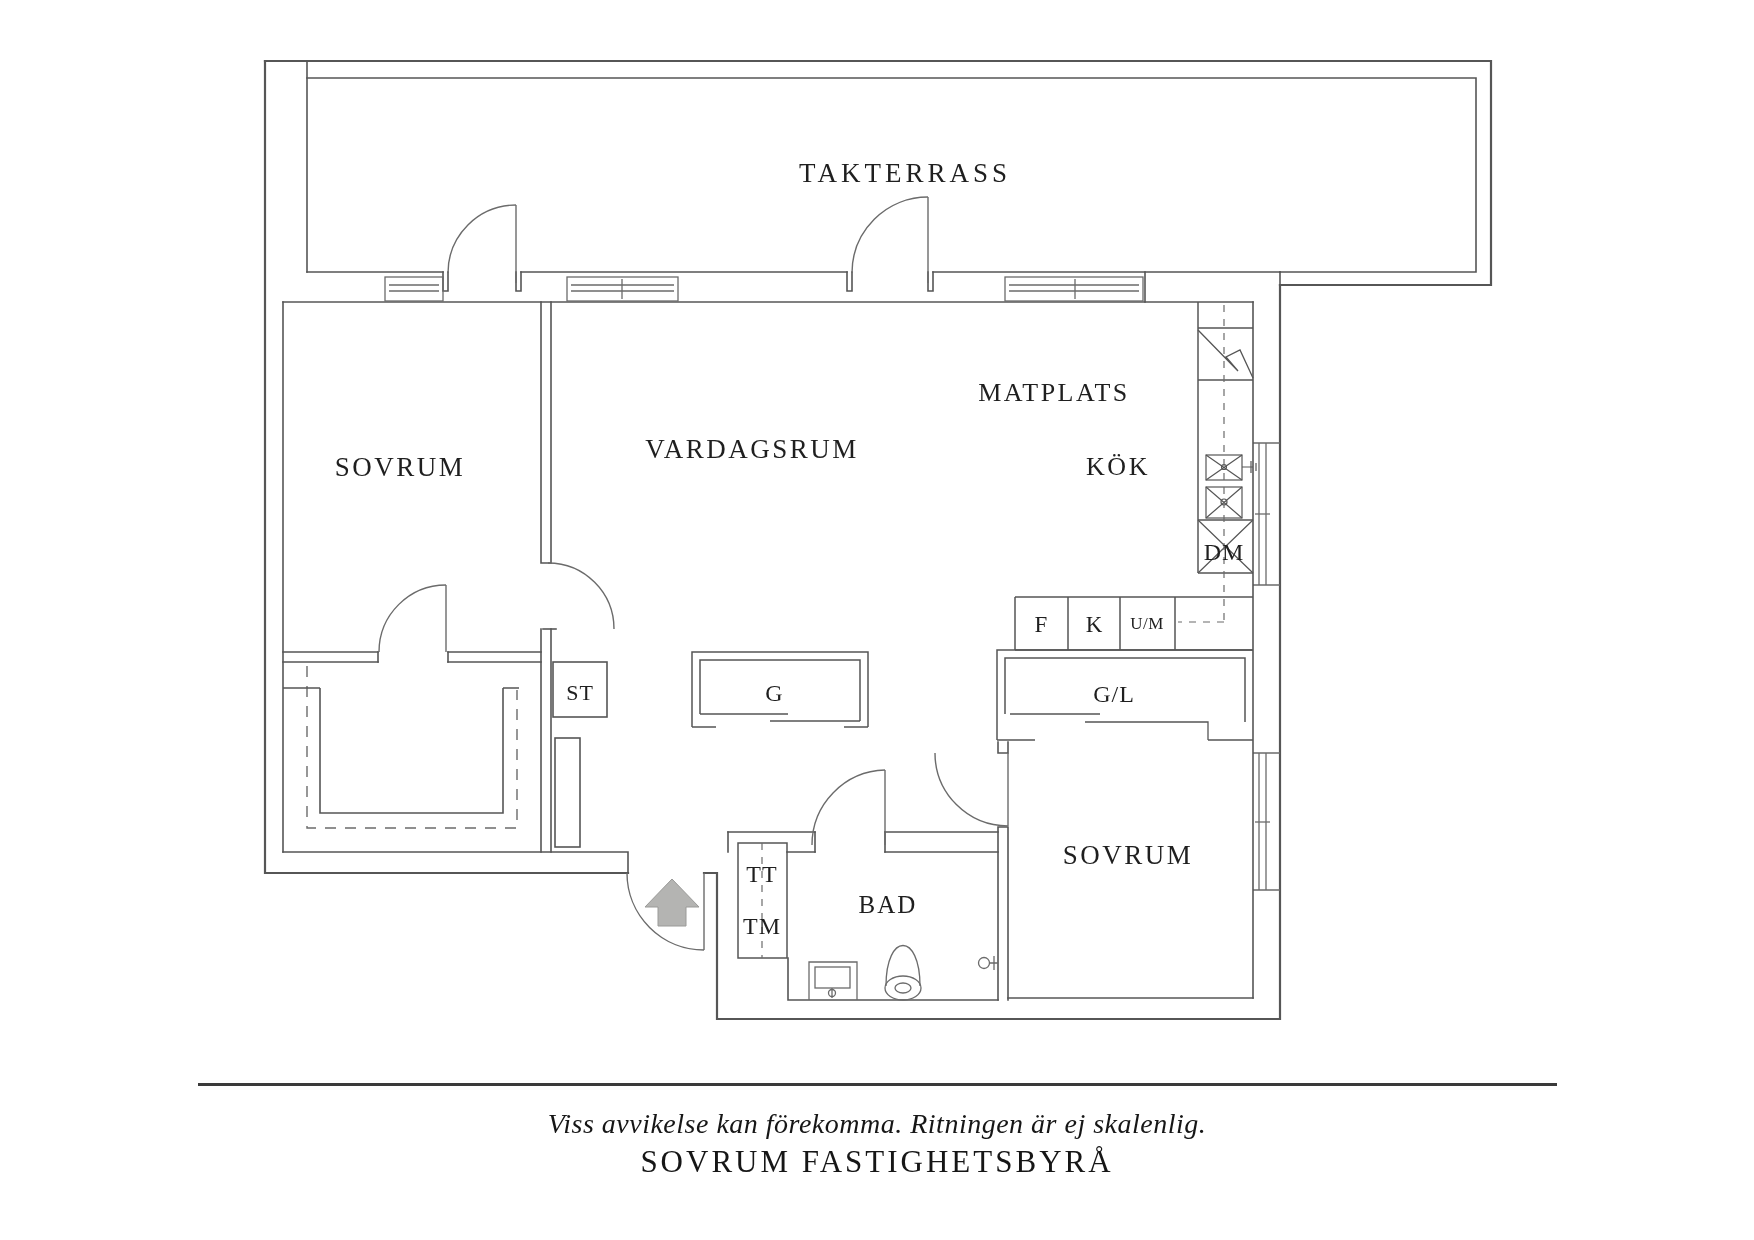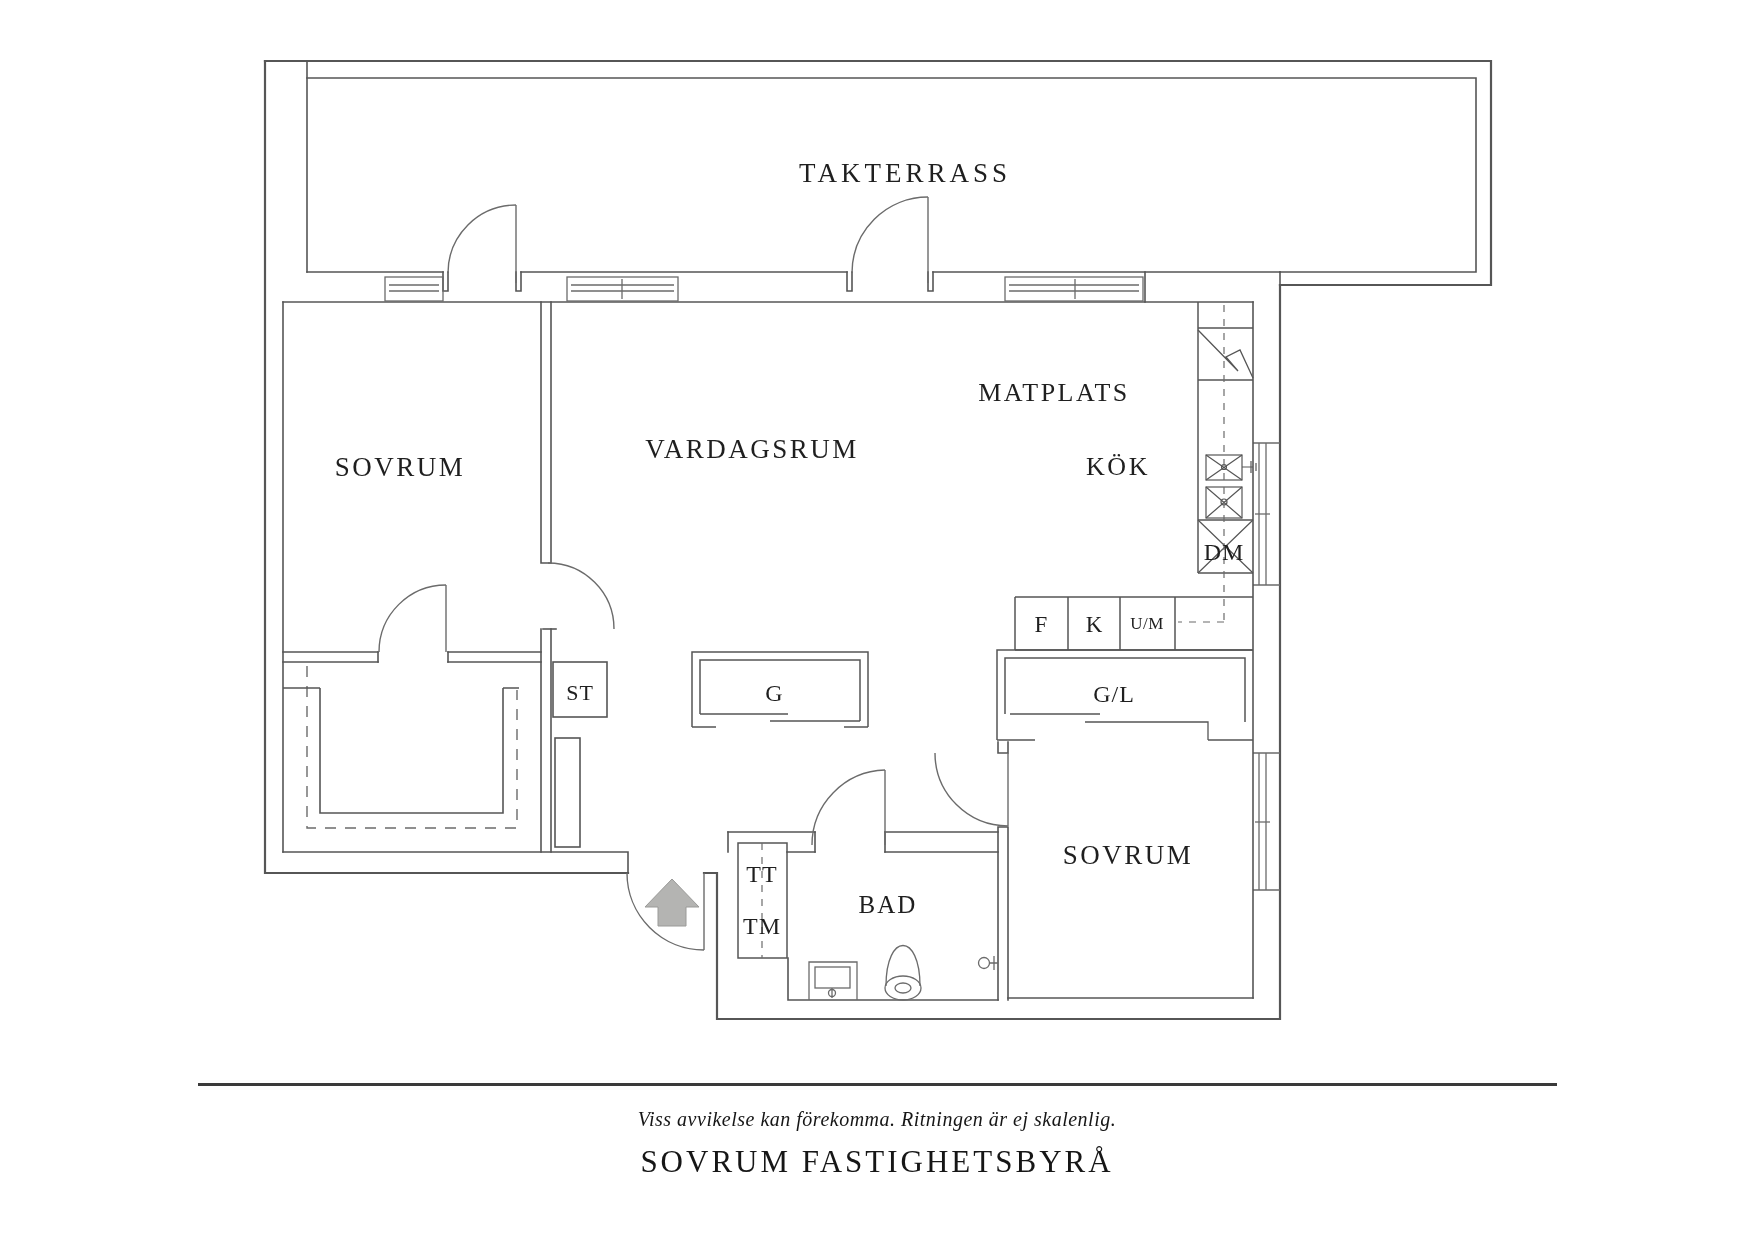--- a/index.html
+++ b/index.html
@@ -1,21 +1,21 @@
 <!DOCTYPE html>
 <html><head>
 <meta charset="utf-8">
 <style>
   html,body{margin:0;padding:0;background:#ffffff;}
   body{width:1754px;height:1240px;position:relative;font-family:"Liberation Serif",serif;overflow:hidden;}
   #plan-wrap{position:absolute;left:0;top:0;width:1754px;height:1240px;}
   svg text{fill:#1f1f1f;}
   .footer-divider{position:absolute;left:198px;top:1083px;width:1359px;height:0;border-top:3px solid #3a3a3a;}
   .footer-disclaimer{position:absolute;left:0;top:1108px;width:1754px;text-align:center;
-      font-style:italic;font-size:20px;color:#161616;letter-spacing:0.5px;}
+      font-style:italic;font-size:28px;color:#161616;letter-spacing:0.5px;}
   .footer-company{position:absolute;left:0;top:1144px;width:1754px;text-align:center;
       font-size:31px;color:#161616;letter-spacing:3px;}
 </style>
 </head>
 <body>
 
 <div id="plan-wrap">
   <svg id="plan-svg" width="1754" height="1240" viewBox="0 0 1754 1240" xmlns="http://www.w3.org/2000/svg">
 
     <g stroke="#565656" stroke-width="2.2" fill="none" stroke-linecap="square">

